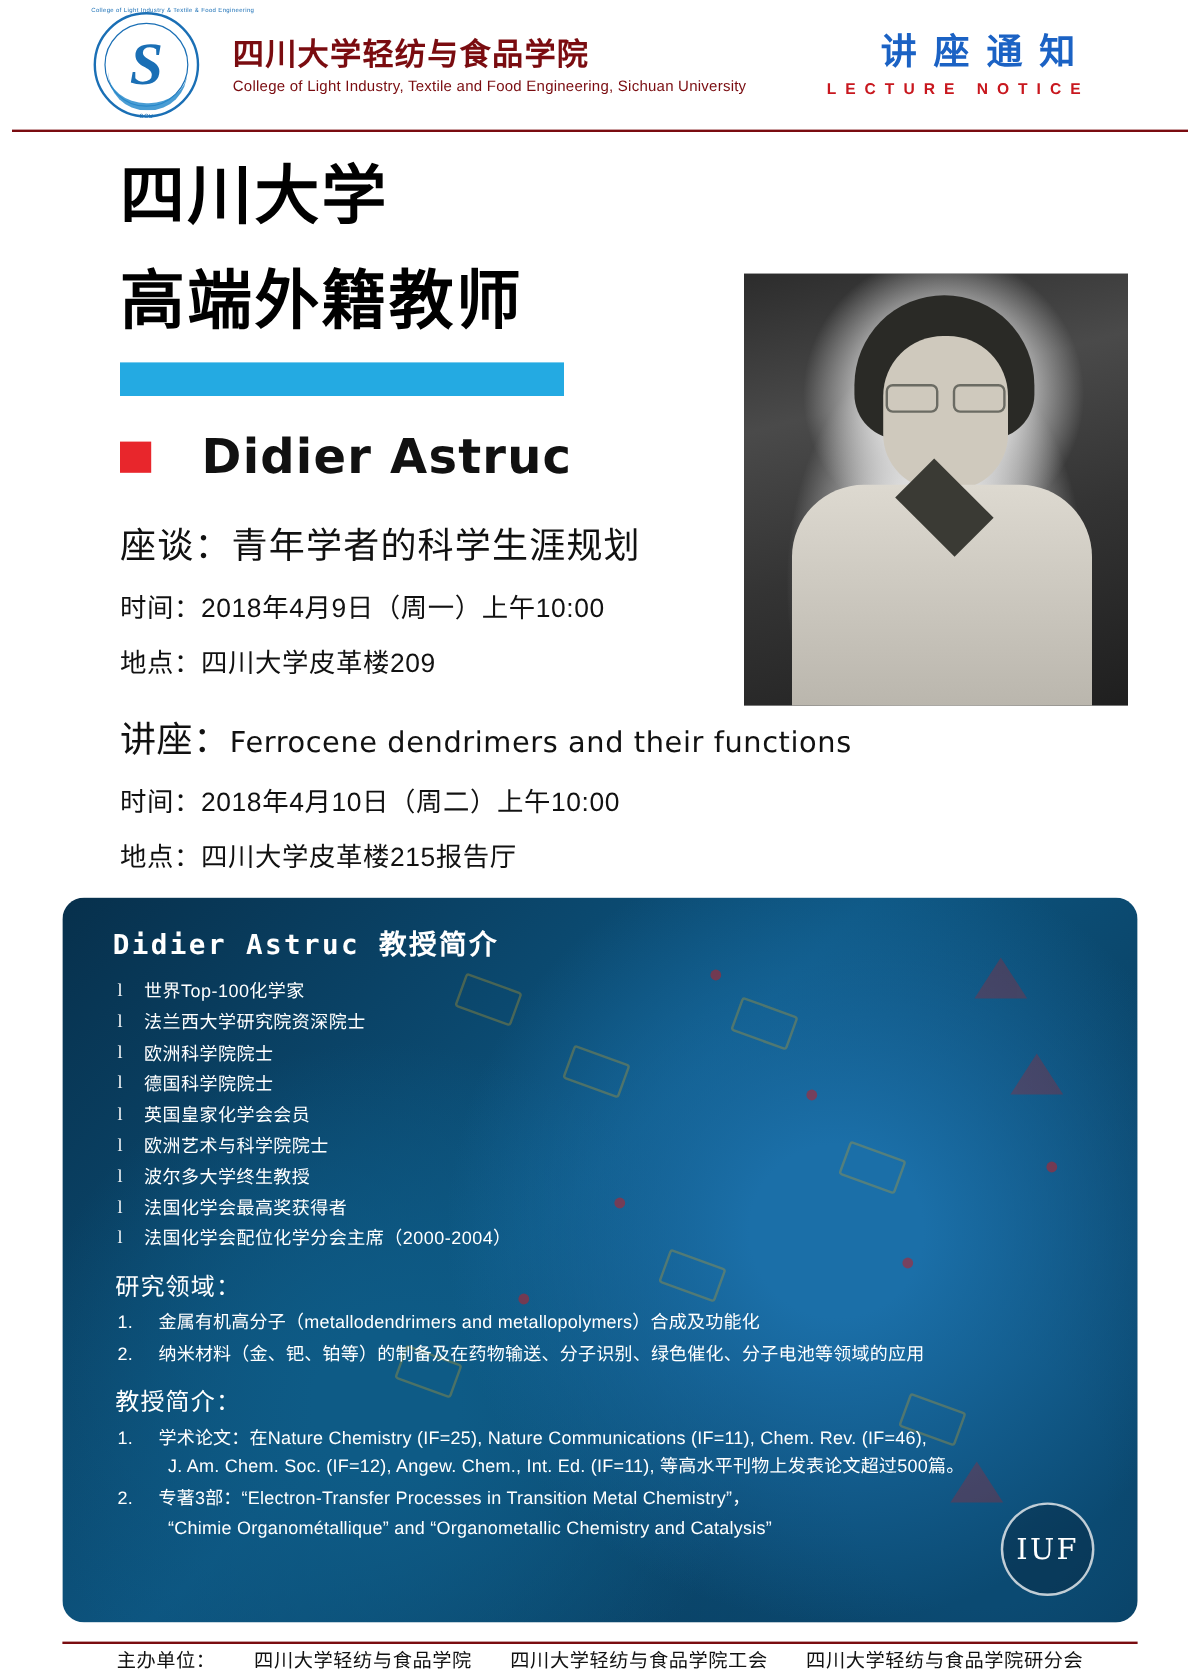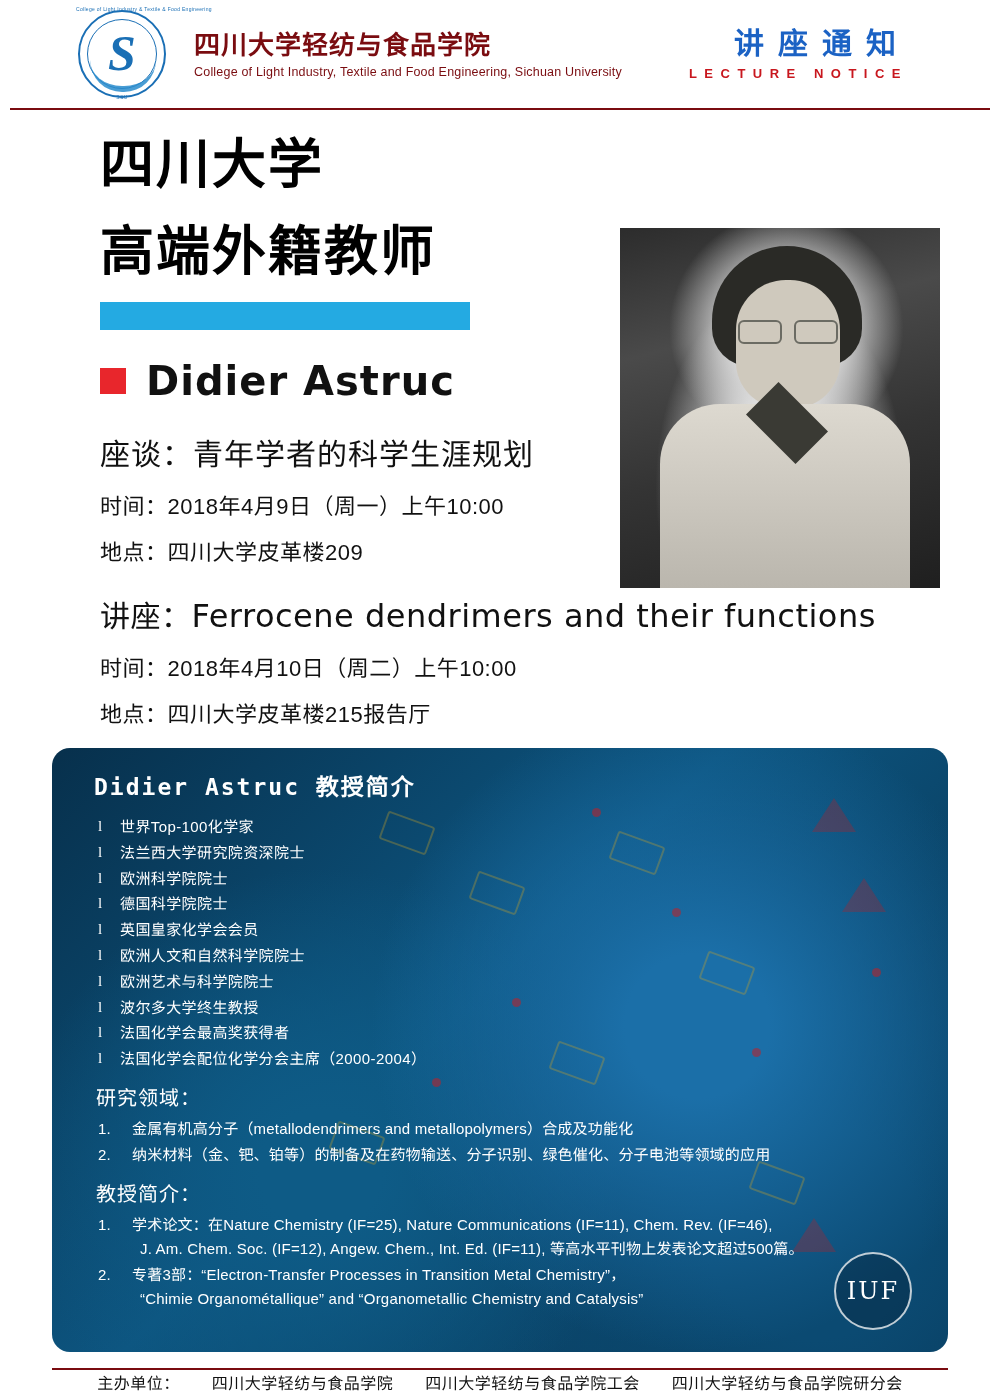--- a/index.html
+++ b/index.html
@@ -160,20 +160,21 @@
   .blue-bar {
     width: 370px;
     height: 28px;
     background: #24aae2;
     margin-top: 18px;
   }
   .name-row {
     display: flex;
     align-items: center;
     margin-top: 28px;
+    gap: 22px;
   }
   .red-square {
     width: 26px;
     height: 26px;
     background: #e8262c;
     margin-right: 20px;
     flex: 0 0 auto;
   }
   .name-text {
     font-size: 40px;
@@ -191,21 +192,21 @@
     margin-top: 14px;
     letter-spacing: .5px;
   }
   .lecture-line {
     margin-top: 26px;
     font-size: 30px;
     letter-spacing: .5px;
   }
   .lecture-line .lec-title {
     font-family: "DejaVu Sans", sans-serif;
-    font-size: 32px;
+    font-size: 24px;
   }
 
   .portrait {
     position: absolute;
     right: 60px;
     top: 118px;
     width: 320px;
     height: 360px;
     overflow: hidden;
     background: #5a5a5a;
@@ -473,21 +474,20 @@
   </div>
 
   <div class="bio-title">Didier Astruc 教授简介</div>
 
   <ul class="bio-list">
     <li>世界Top-100化学家</li>
     <li>法兰西大学研究院资深院士</li>
     <li>欧洲科学院院士</li>
     <li>德国科学院院士</li>
     <li>英国皇家化学会会员</li>
-    <li>欧洲人文和自然科学院院士</li>
     <li>欧洲艺术与科学院院士</li>
     <li>波尔多大学终生教授</li>
     <li>法国化学会最高奖获得者</li>
     <li>法国化学会配位化学分会主席（2000-2004）</li>
   </ul>
 
   <div class="bio-sub">研究领域：</div>
   <ul class="bio-ol">
     <li><span class="num">1.</span><span>金属有机高分子（metallodendrimers and metallopolymers）合成及功能化</span></li>
     <li><span class="num">2.</span><span>纳米材料（金、钯、铂等）的制备及在药物输送、分子识别、绿色催化、分子电池等领域的应用</span></li>

